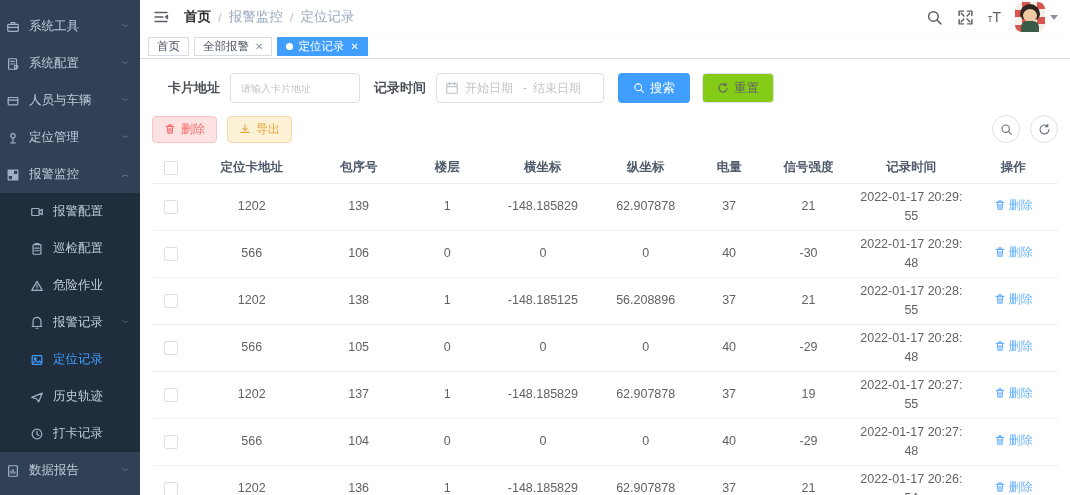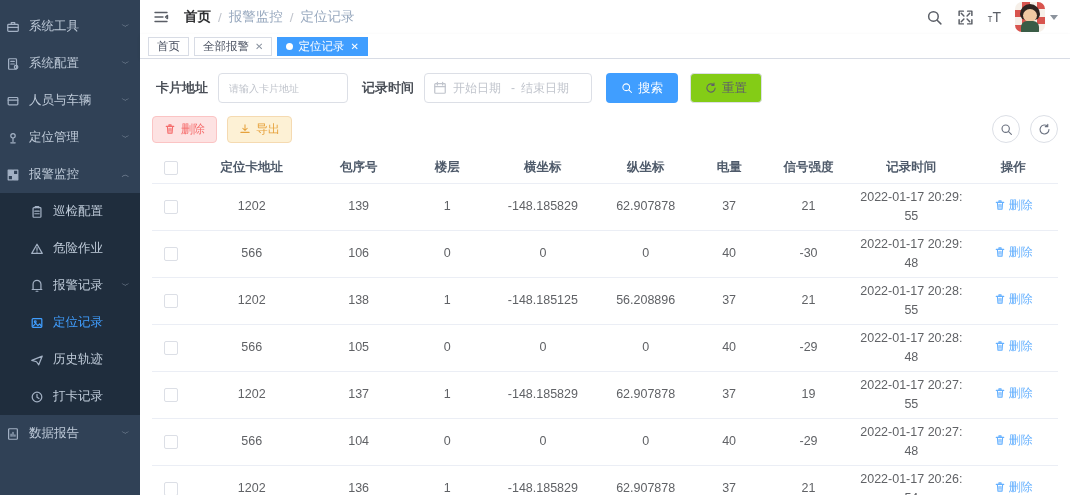--- a/index.html
+++ b/index.html
@@ -49,21 +49,21 @@
   .tag { display:inline-flex; align-items:center; height:19px; padding:0 8px; border:1px solid #d8dce5;
     background:#fff; color:#495060; font-size:11.5px; cursor:pointer; white-space:nowrap; }
   .tag .tag-close { margin-left:6px; font-size:10px; color:#8a93a0; }
   .tag.active { background:#409eff; border-color:#409eff; color:#fff; }
   .tag.active .tag-dot { width:7px; height:7px; border-radius:50%; background:#fff; margin-right:5px; }
   .tag.active .tag-close { color:#fff; }
 
   .content { flex:1; padding:10px 12px 0 12px; background:#fff; min-height:0; }
 
   
-  .filter-row { display:flex; align-items:center; margin:4px 0 12px 4px; }
+  .filter-row { display:flex; align-items:center; margin:4px 0 12px 16px; }
   .f-label { font-size:13px; font-weight:bold; color:#4a4f57; margin-right:10px; white-space:nowrap; }
   .f-label.second { margin-left:14px; }
   .text-input { width:130px; height:30px; border:1px solid #dcdfe6; border-radius:4px;
     padding:0 10px; font-size:10px; color:#737373; outline:none; font-family:inherit; }
   .text-input::placeholder { color:#c0c4cc; }
   .date-range { display:flex; align-items:center; width:168px; height:30px; border:1px solid #dcdfe6;
     border-radius:4px; padding:8px 8px; gap:6px; }
   .date-range .cal-ic { width:14px; height:14px; color:#c0c4cc; flex:0 0 14px; }
   .date-range input { border:none; outline:none; width:52px; font-size:12px; color:#606266; font-family:inherit; }
   .date-range input::placeholder { color:#c0c4cc; }
@@ -153,20 +153,29 @@
               <rect x="2.5" y="2.5" width="5" height="5" fill="currentColor"></rect>
               <rect x="8.5" y="2.5" width="5" height="5"></rect>
               <rect x="2.5" y="8.5" width="5" height="5"></rect>
               <rect x="8.5" y="8.5" width="5" height="5" fill="currentColor"></rect>
             </svg>
           </span>
           <span class="mi-label">报警监控</span>
           <span class="mi-caret">︿</span>
         </div>
         <div class="submenu">
+          <div class="menu-item">
+            <span class="mi-icon">
+              <svg class="ic" viewBox="0 0 16 16">
+                <rect x="2" y="4" width="8.5" height="8" rx="1"></rect>
+                <path d="M10.5 7l3.5-2v6l-3.5-2"></path>
+              </svg>
+            </span>
+            <span class="mi-label">报警配置</span>
+          </div>
           <div class="menu-item">
             <span class="mi-icon">
               <svg class="ic" viewBox="0 0 16 16">
                 <rect x="3.5" y="3" width="9" height="11" rx="1"></rect>
                 <path d="M6 3V1.8h4V3M5.5 7h5M5.5 10h5"></path>
               </svg>
             </span>
             <span class="mi-label">巡检配置</span>
           </div>
           <div class="menu-item">

